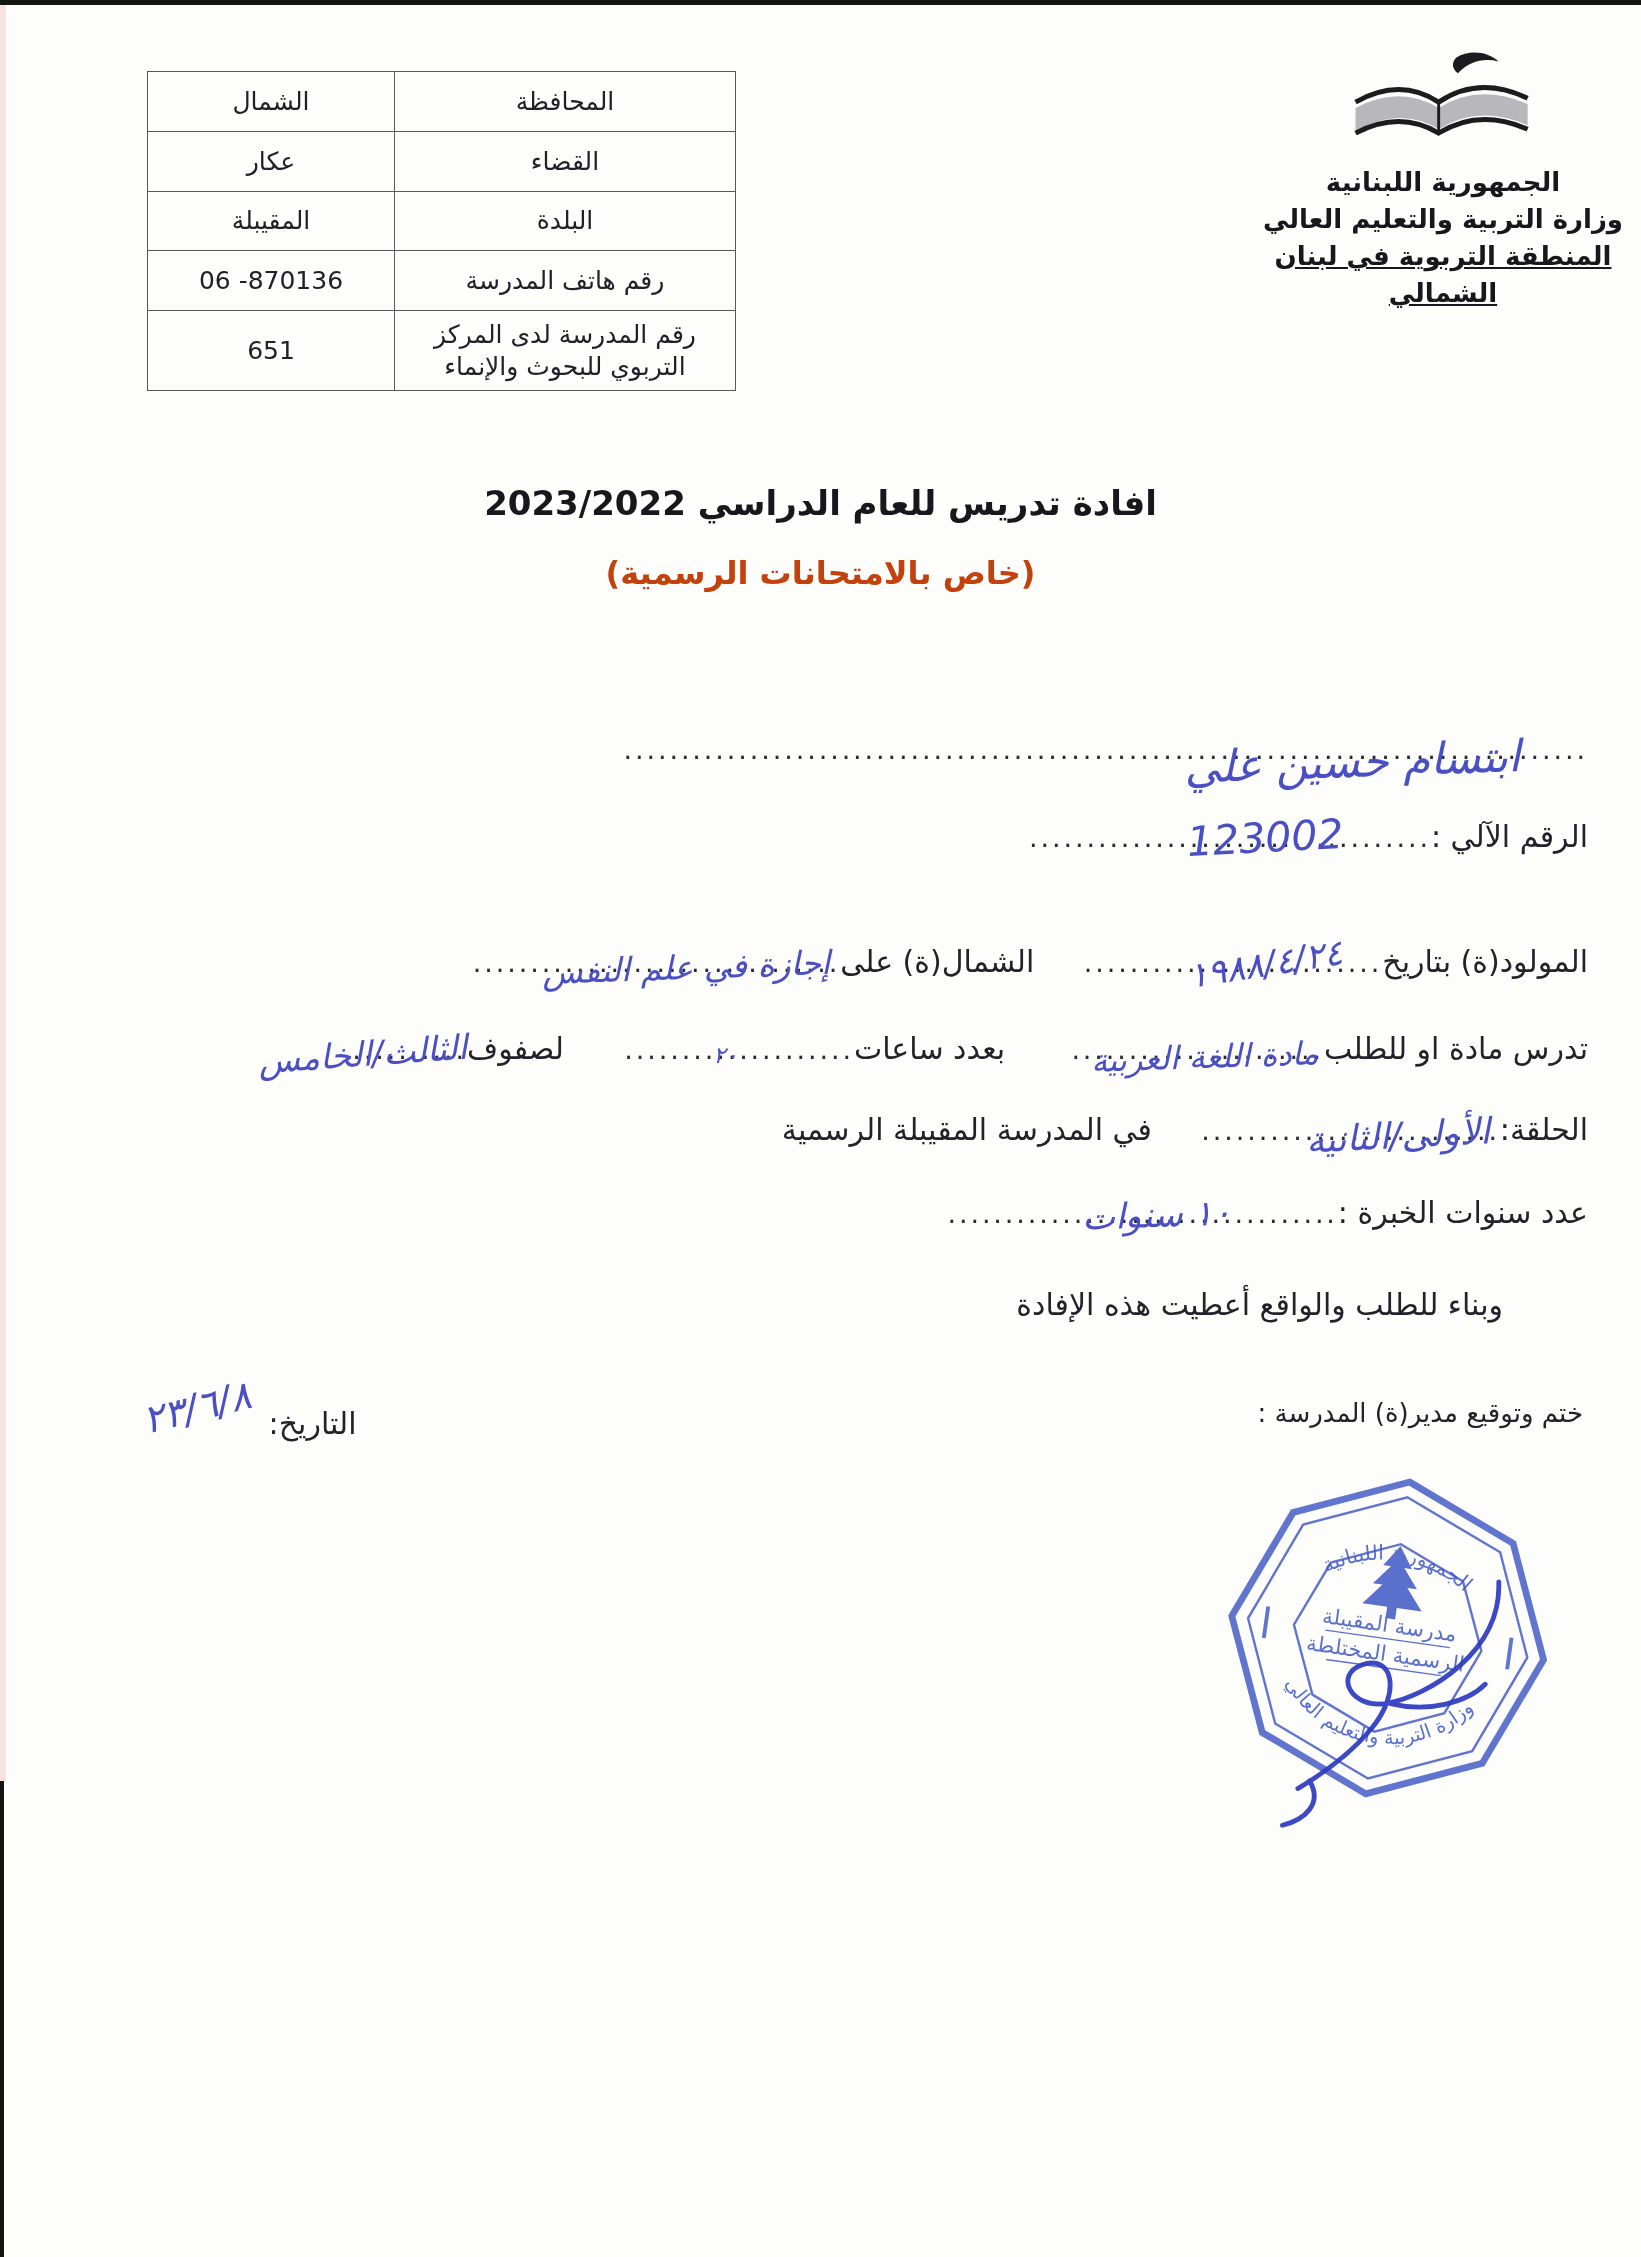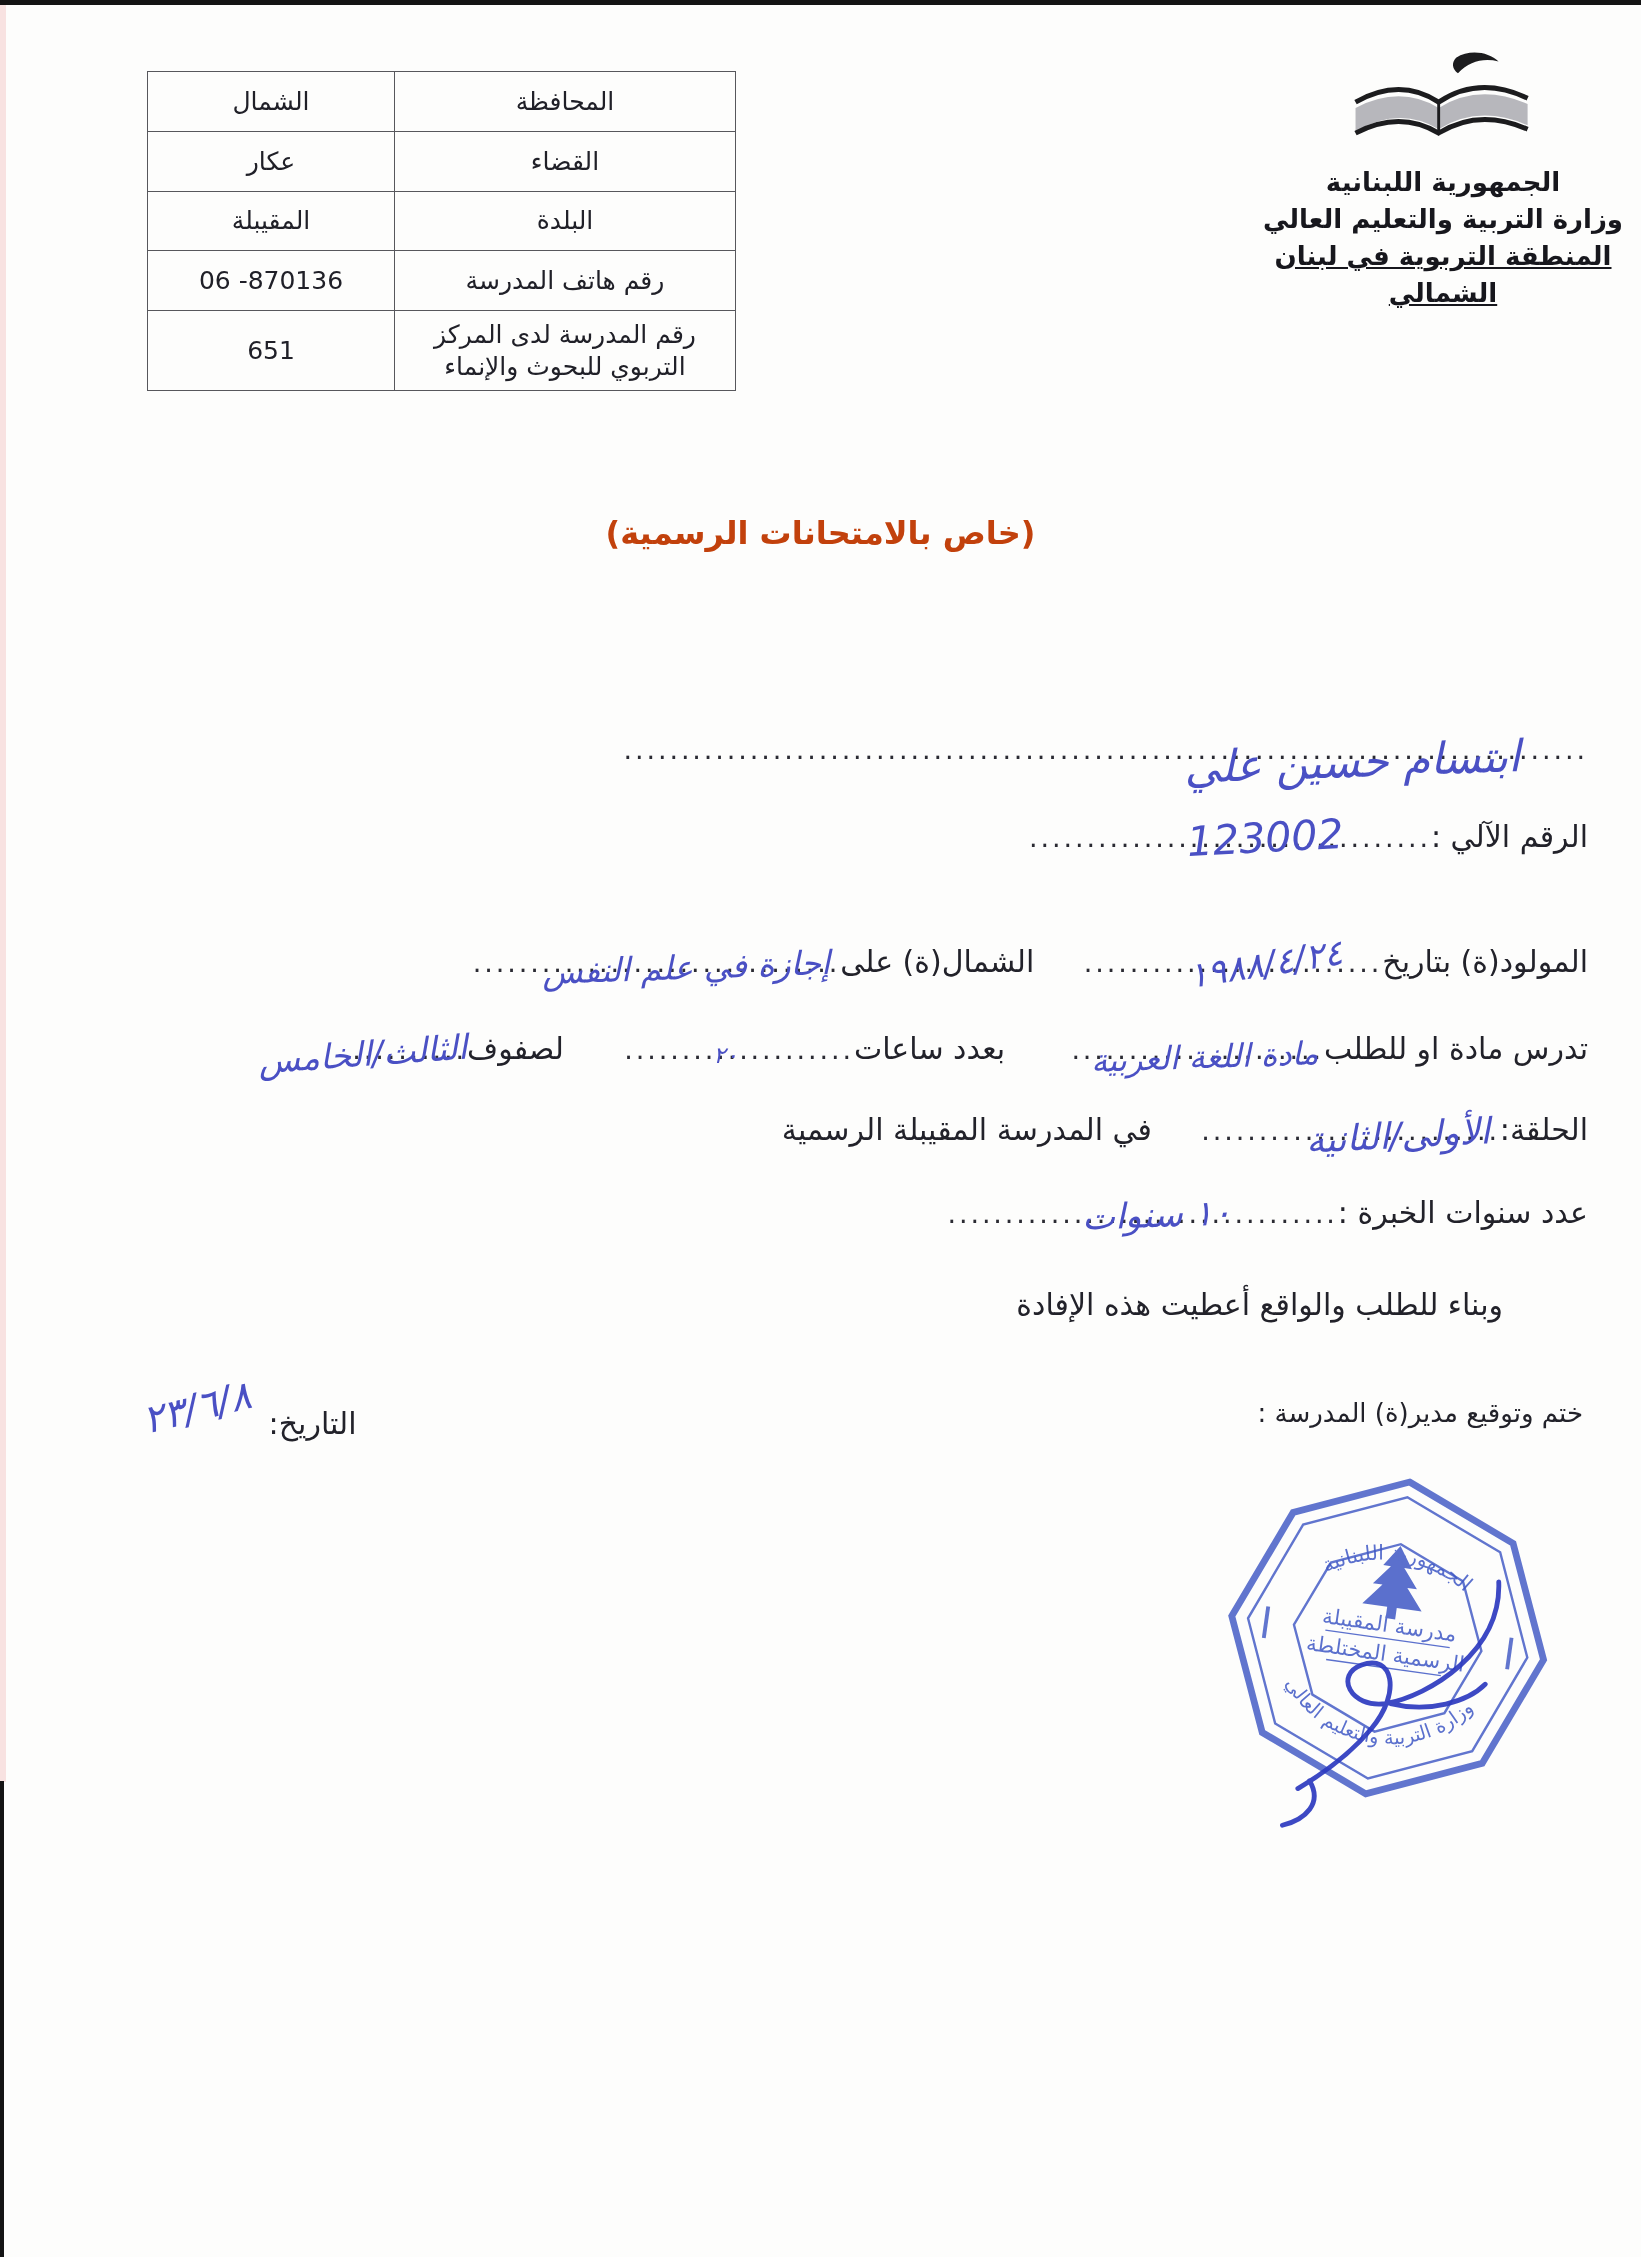--- a/index.html
+++ b/index.html
@@ -136,20 +136,21 @@
       <path d="M14,56 Q60,30 100,56 Q142,28 192,52" fill="none" stroke="#1c1c1e" stroke-width="5"></path>
       <path d="M14,88 Q60,64 100,88 Q142,62 192,84" fill="none" stroke="#1c1c1e" stroke-width="5"></path>
       <path d="M100,56 L100,88" stroke="#1c1c1e" stroke-width="3"></path>
     </svg>
     <div class="m-line">الجمهورية اللبنانية</div>
     <div class="m-line">وزارة التربية والتعليم العالي</div>
     <div class="m-line u">المنطقة التربوية في لبنان الشمالي</div>
   </div>
 
   <div class="title-block">
+    <div class="title-l1">افادة تدريس للعام الدراسي 2023/2022</div>
     <div class="title-l2">(خاص بالامتحانات الرسمية)</div>
   </div>
 
   <div class="bline" style="top:734px;">
     <span class="fill grow">
       <span class="dots">....................................................................................</span>
       <span class="hand name">ابتسام حسين علي</span>
     </span>
   </div>
 

